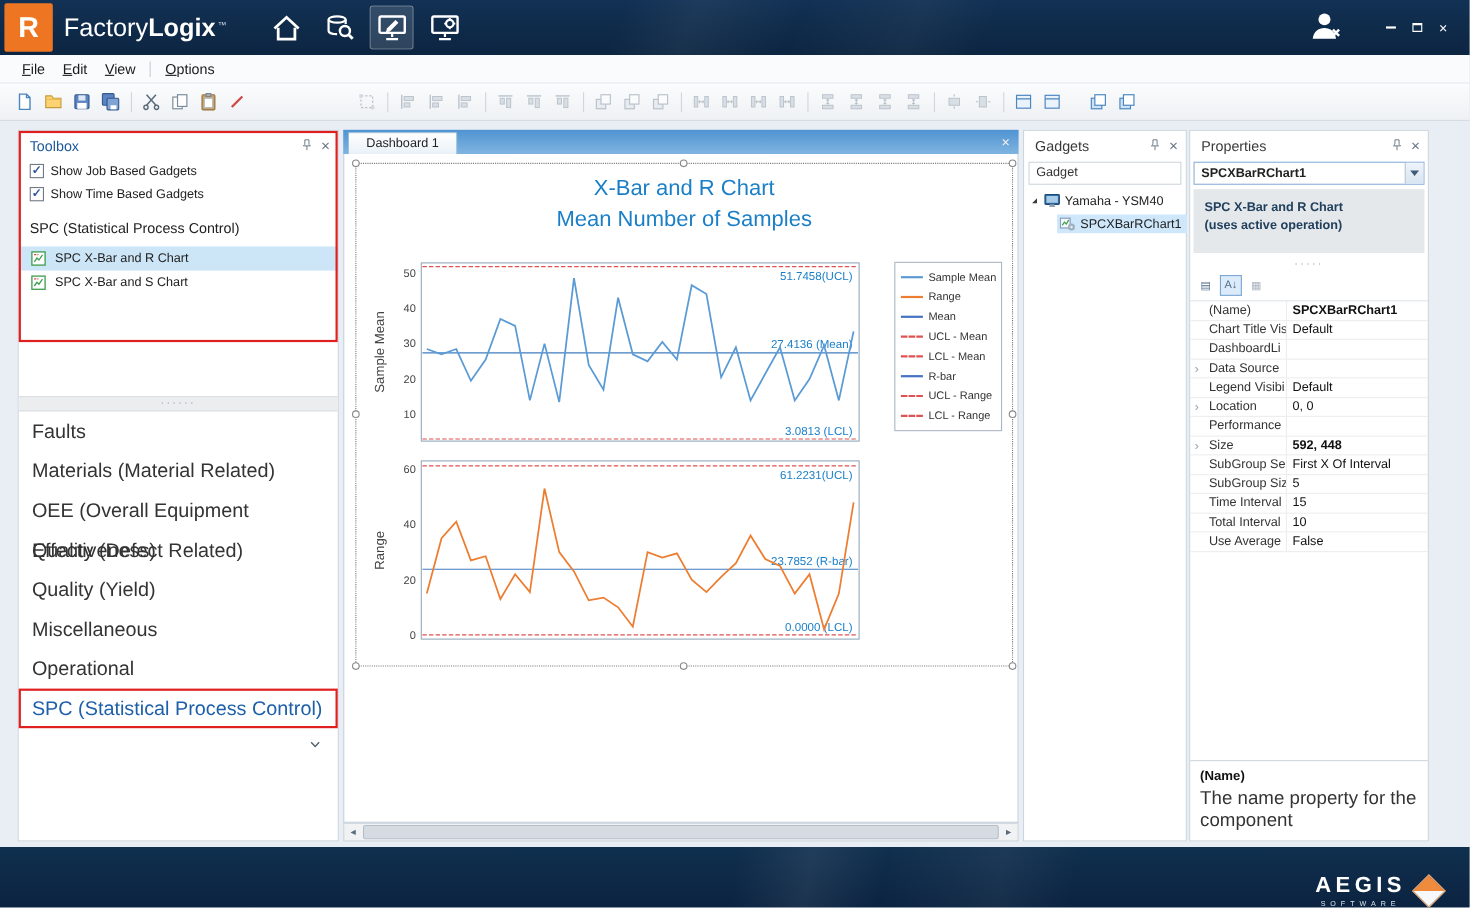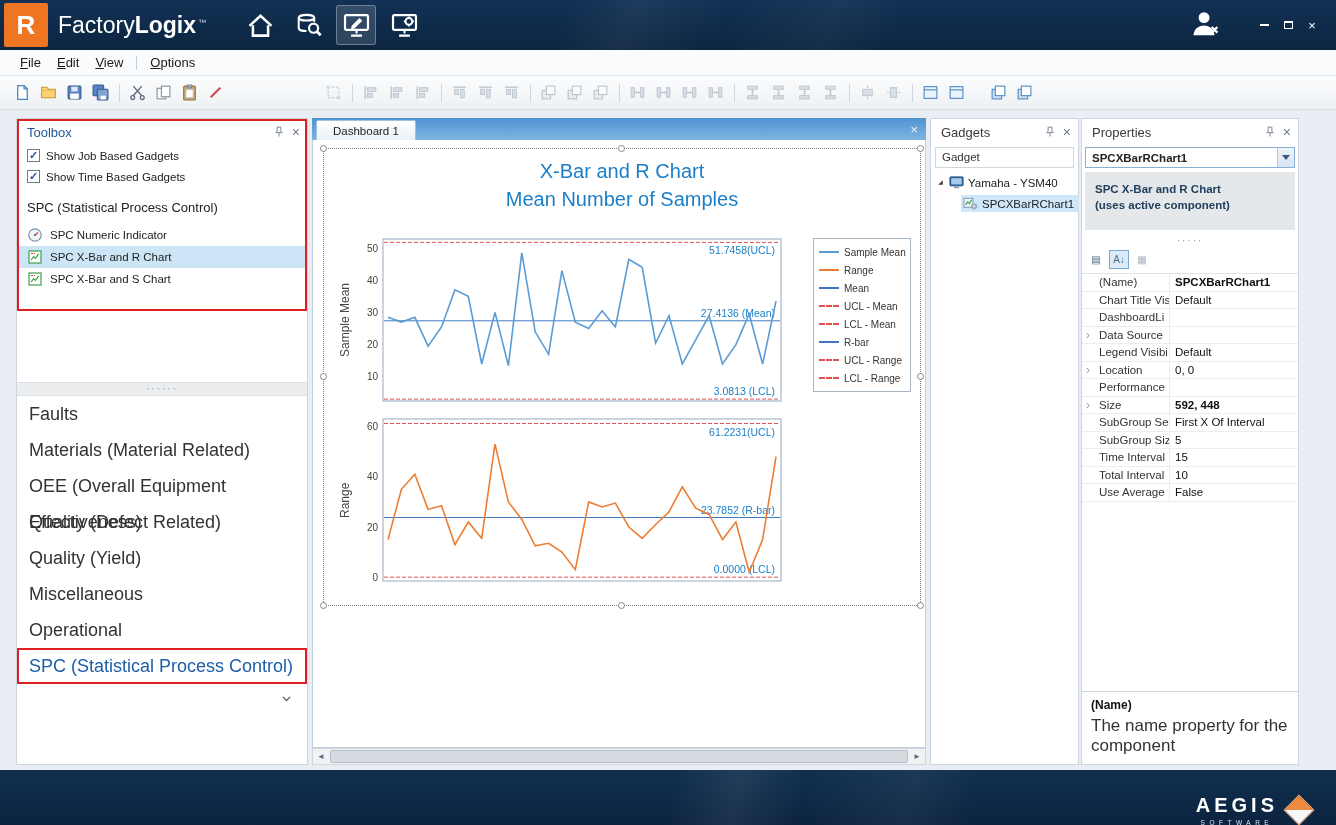--- a/index.html
+++ b/index.html
@@ -513,26 +513,20 @@
           <span class="cbx">✓</span>
           <span>Show Job Based Gadgets</span>
         </div>
         <div class="cbx-row">
           <span class="cbx">✓</span>
           <span>Show Time Based Gadgets</span>
         </div>
       </div>
     <div class="tb-group-title">SPC (Statistical Process Control)</div>
     <div id="toolbox-items">
-        <div class="gitem">
-          <svg>
-            <use href="#i-gauge"></use>
-          </svg>
-          <span>SPC Numeric Indicator</span>
-        </div>
         <div class="gitem selected">
           <svg>
             <use href="#i-chartdoc"></use>
           </svg>
           <span>SPC X-Bar and R Chart</span>
         </div>
         <div class="gitem">
           <svg>
             <use href="#i-chartdoc"></use>
           </svg>
@@ -697,21 +691,21 @@
       <span class="ph-close">×</span>
     </div>
     <div class="combo">
       <span>SPCXBarRChart1</span>
       <span class="combo-btn">
           <span class="combo-arrow"></span>
         </span>
     </div>
     <div class="pdesc">
       <div>SPC X-Bar and R Chart</div>
-      <div>(uses active component)</div>
+      <div>(uses active operation)</div>
     </div>
     <div class="dots-row">·····</div>
     <div class="pgtoolbar" id="pgtoolbar">
         <span class="pgbtn">▤</span>
         <span class="pgbtn selected">A↓</span>
         <span class="pgbtn disabled">▦</span>
       </div>
     <div class="pgrid-wrap" id="prop-rows">
         <div class="prow">
           <span class="pname">(Name)</span>

